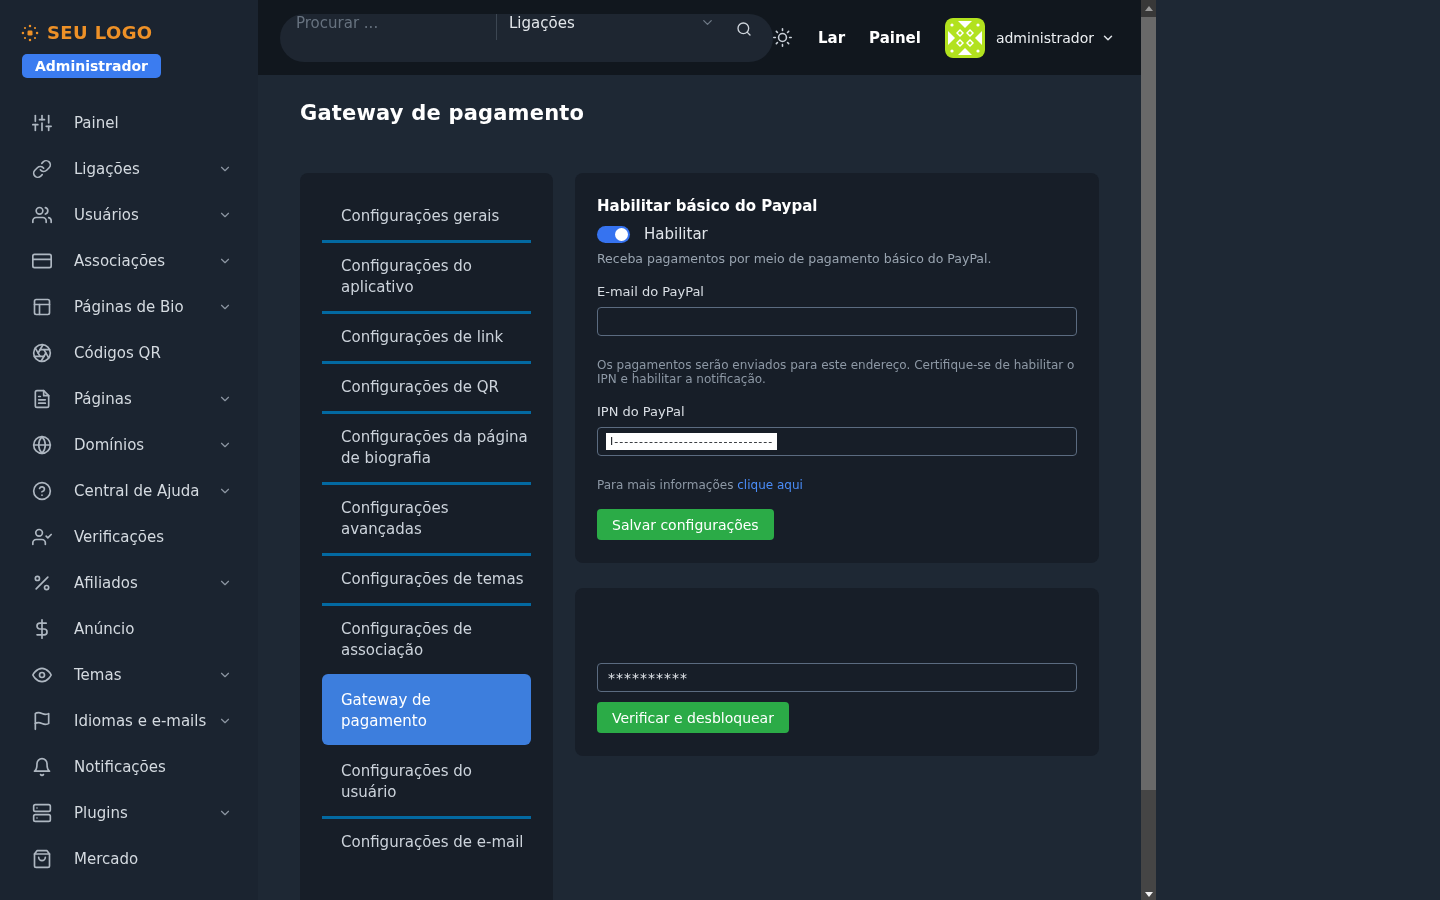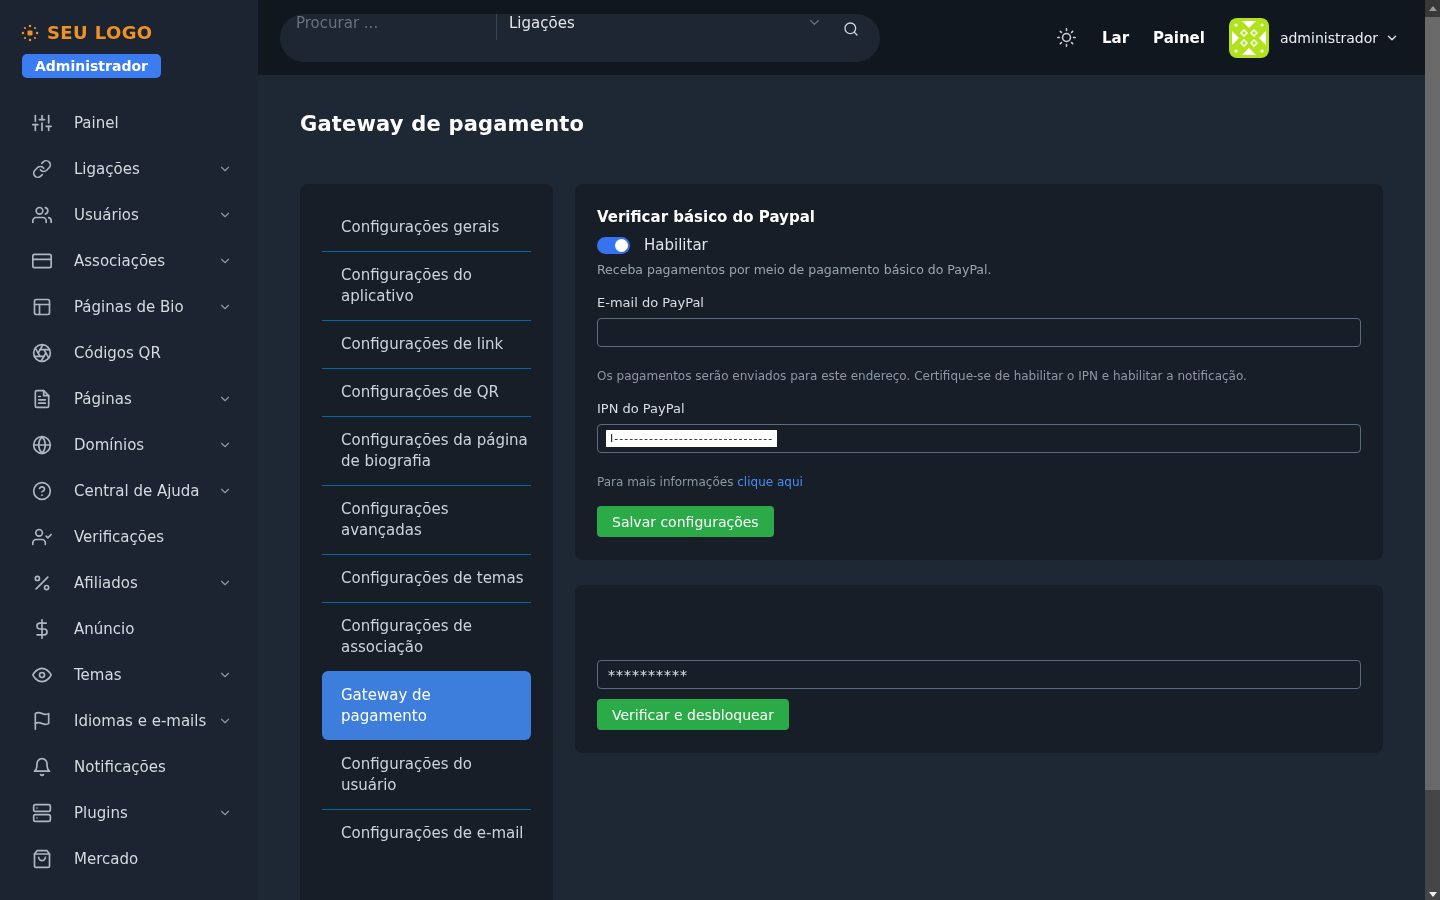--- a/index.html
+++ b/index.html
@@ -13,21 +13,21 @@
     --content-bg:#1e2834;
     --card-bg:#171e28;
     --border-muted:#29323e;
     --input-border:#5b6b80;
     --text-main:#dfe3e8;
     --text-dim:#8b95a2;
   }
   *{box-sizing:border-box;margin:0;padding:0}
   html,body{width:1440px;height:900px;overflow:hidden}
   body{font-family:"DejaVu Sans","Liberation Sans",sans-serif;background:var(--content-bg);color:var(--text-main);-webkit-font-smoothing:antialiased}
-  .app{width:1440px;height:900px;display:flex}
+  .app{width:1156px;height:900px;display:flex}
 
   
   .sidebar{width:258px;flex-shrink:0;background:var(--sidebar-bg);height:100%;overflow:hidden}
   .brand{padding:22px 0 0 20px}
   .brand-row{display:flex;align-items:center;gap:7px}
   .logo-text{font-size:18px;font-weight:bold;color:var(--brand-orange);letter-spacing:.4px}
   .role-badge{display:inline-block;margin:11px 0 0 2px;background:var(--accent-blue);color:#fff;font-size:14px;font-weight:bold;padding:4px 13px;border-radius:5px}
   .side-nav{margin-top:22px}
   .nav-item{display:flex;align-items:center;height:46px;padding:0 26px 0 32px;cursor:pointer}
   .nav-icon{width:20px;height:20px;color:#aeb7c1;flex-shrink:0;display:flex;align-items:center}
@@ -46,27 +46,27 @@
   .select-caret{width:15px;height:15px;color:#6f7a87;display:flex;align-items:center}
   .search-btn{width:30px;height:30px;background:transparent;border:none;color:#cfd5dc;display:flex;align-items:center;justify-content:center;cursor:pointer}
   .topbar-right{margin-left:auto;display:flex;align-items:center}
   .theme-icon{width:19px;height:19px;color:#c9cfd7;margin-right:26px;cursor:pointer}
   .top-link{font-size:15px;font-weight:bold;color:#fff;text-decoration:none;margin-right:24px;cursor:pointer}
   .avatar{width:40px;height:40px;border-radius:8px;overflow:hidden;flex-shrink:0;cursor:pointer}
   .user-name{font-size:14px;color:#eceff2;margin:0 7px 0 11px}
   .user-caret{width:14px;height:14px;color:#dfe3e8;display:flex;align-items:center;cursor:pointer}
 
   
-  .content{flex:1;background:var(--content-bg);padding:37px 42px 0 42px;overflow:hidden}
+  .content{flex:1;background:var(--content-bg);padding:26px 42px 0 42px;overflow:hidden}
   .page-title{font-size:21px;font-weight:bold;color:#fff;letter-spacing:.2px}
   .layout{display:flex;gap:22px;margin-top:48px;align-items:flex-start}
 
   
   .snav-card{width:253px;flex-shrink:0;background:var(--card-bg);border-radius:8px;padding:20px 22px;min-height:780px}
-  .snav-item{font-size:15px;color:#ccd3db;line-height:21px;padding:13px 0 13px 19px;border-top:1px solid #0369a1;cursor:pointer}
+  .snav-item{font-size:15px;color:#ccd3db;line-height:21px;padding:13px 0 13px 19px;border-top:3px solid #0369a1;cursor:pointer}
   .snav-item:first-child{border-top:none}
   .snav-item.active{background:#3d7edd;color:#fff;border-radius:6px;border-top-color:transparent;padding:13px 10px 13px 19px}
   .snav-item.active + .snav-item{border-top-color:transparent}
 
   
   .panels{flex:1;display:flex;flex-direction:column;gap:25px;min-width:0}
   .card{background:var(--card-bg);border-radius:8px;padding:24px 22px 23px 22px}
   .card-title{font-size:15px;font-weight:bold;color:#fff}
   .toggle-row{display:flex;align-items:flex-end;margin-top:10px;cursor:pointer}
   .toggle{width:33px;height:17px;border-radius:9px;background:#3673f0;position:relative;flex-shrink:0}
@@ -447,21 +447,21 @@
           <div class="snav-item">Configurações de associação</div>
           <div class="snav-item active">Gateway de pagamento</div>
           <div class="snav-item">Configurações do usuário</div>
           <div class="snav-item">Configurações de e-mail</div>
 
         </div>
 
         <div class="panels">
 
           <section class="card">
-            <h2 class="card-title">Verificar básico do Paypal</h2>
+            <h2 class="card-title">Habilitar básico do Paypal</h2>
             <div class="toggle-row">
               <span class="toggle">
                   <span class="toggle-knob"></span>
                 </span>
               <span class="toggle-label">Habilitar</span>
             </div>
             <p class="card-desc">Receba pagamentos por meio de pagamento básico do PayPal.</p>
 
             <div class="form-label">E-mail do PayPal</div>
             <input class="text-input" type="text" value="" style="">

